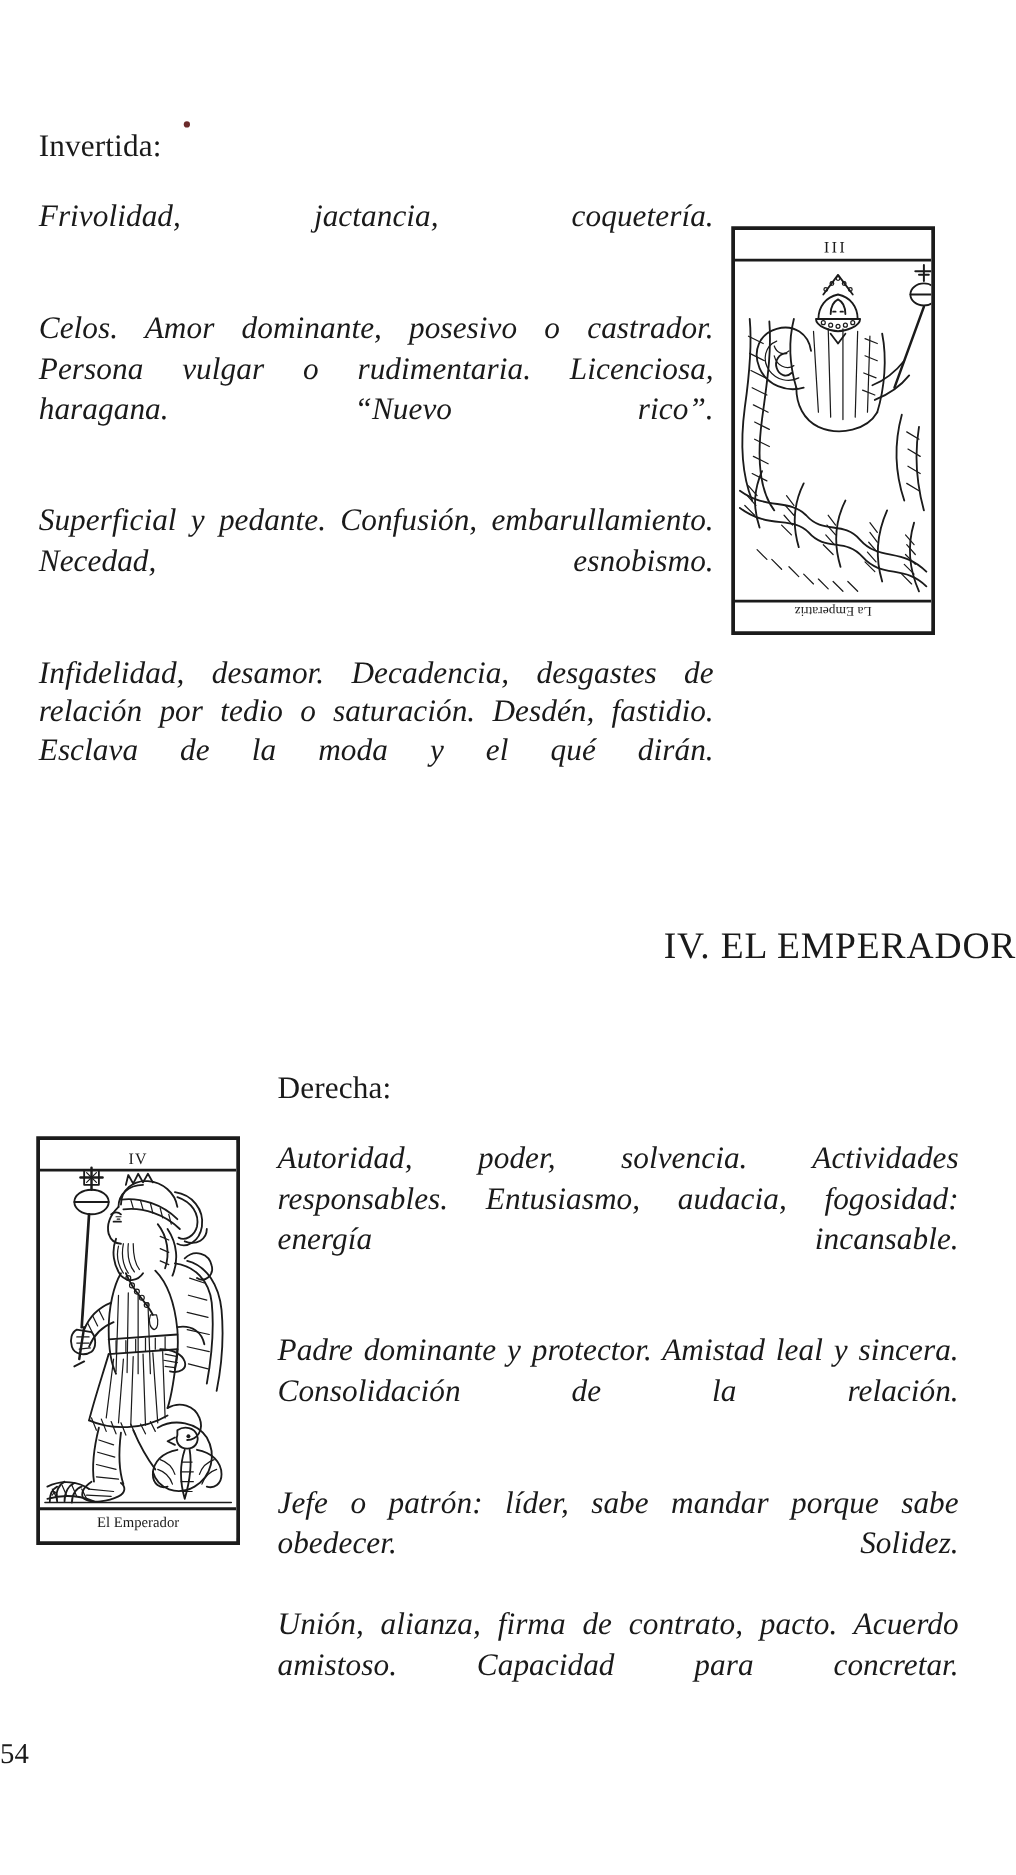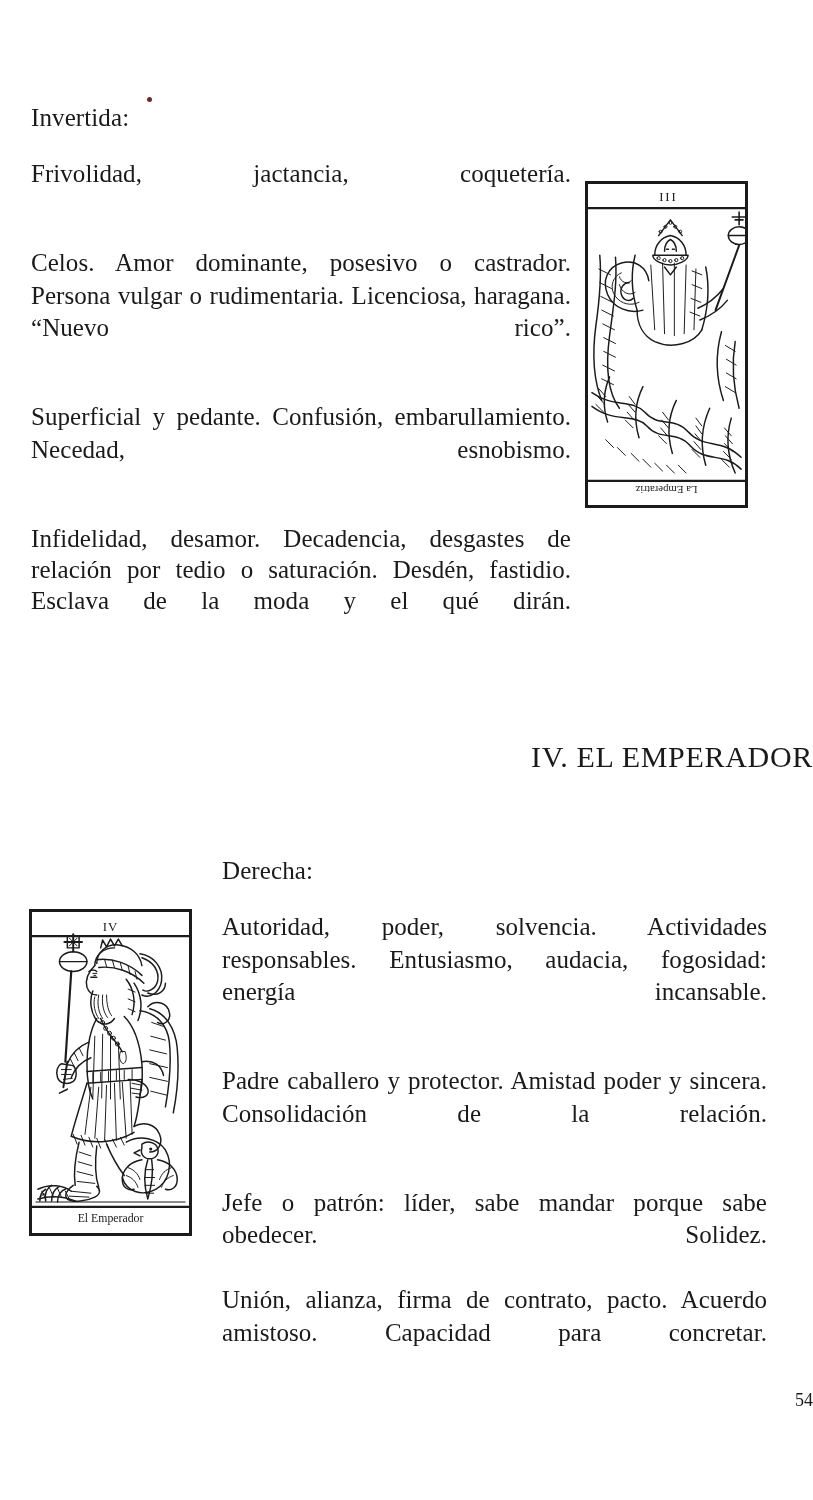--- a/index.html
+++ b/index.html
@@ -46,20 +46,21 @@
 
   p.para {
     margin: 0 0 24px 0;
     font-size: 25px;
     line-height: 1.30;
     text-align: justify;
     text-justify: inter-word;
     letter-spacing: 0.05px;
     -webkit-hyphens: none;
     hyphens: none;
+    font-style: italic;
   }
   p.para.last { margin-bottom: 0; }
   
   p.para::after {
     content: "";
     display: inline-block;
     width: 100%;
   }
   p.tight { line-height: 1.245; }
 
@@ -74,22 +75,22 @@
     letter-spacing: 0.7px;
     font-family: "Liberation Serif", "DejaVu Serif", serif;
   }
 
   
   .folio {
     position: absolute;
     left: 0;
     top: 1390px;
     width: 813px;
-    text-align: right;
-    font-size: 18px;
+    text-align: left;
+    font-size: 23px;
   }
 
   
   .speck {
     position: absolute;
     left: 147px;
     top: 97px;
     width: 5px;
     height: 5px;
     background: #6b2b2b;
@@ -402,20 +403,20 @@
 
         <path d="M10 287 L12 284 L14 287" stroke-width="0.9"></path>
       </g>
     </svg>
   </div>
 
   <div class="lower-col">
     <div class="lead">Derecha:</div>
 
     <p class="para">Autoridad, poder, solvencia. Actividades responsables. Entusiasmo, audacia, fogosidad: energía incansable.</p>
-    <p class="para">Padre caballero y protector. Amistad poder y sincera. Consolidación de la relación.</p>
+    <p class="para">Padre dominante y protector. Amistad leal y sincera. Consolidación de la relación.</p>
     <p class="para last">Jefe o patrón: líder, sabe mandar porque sabe obedecer. Solidez.</p>
     <p class="para">Unión, alianza, firma de contrato, pacto. Acuerdo amistoso. Capacidad para concretar.</p>
   </div>
 
   <div class="folio">54</div>
 
 </div>
 
 </body></html>

